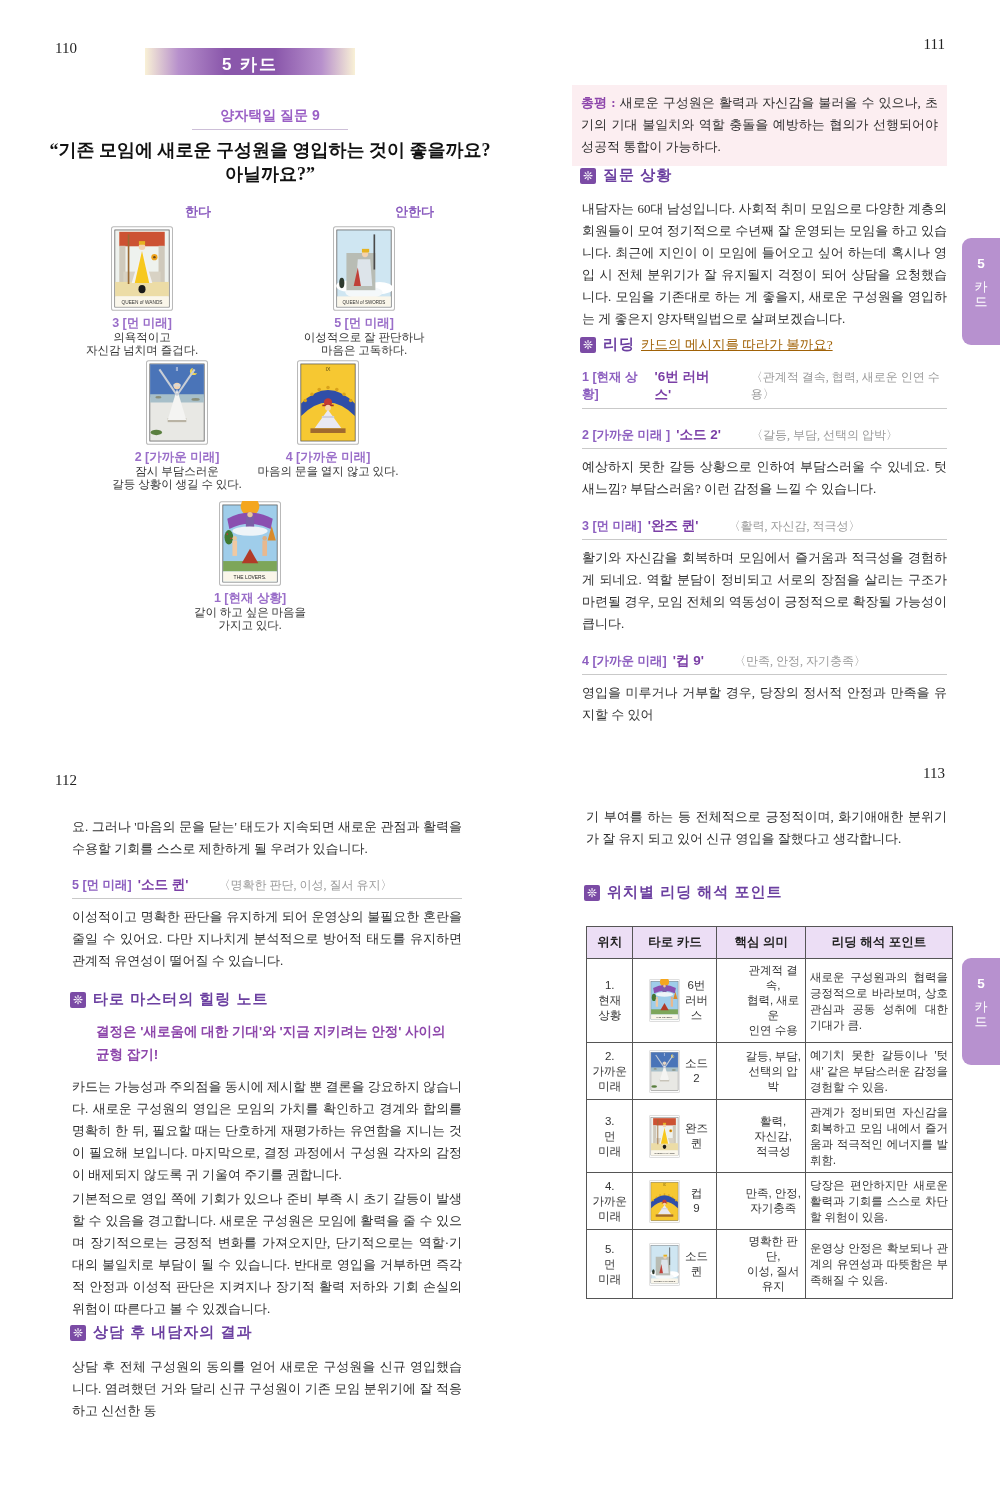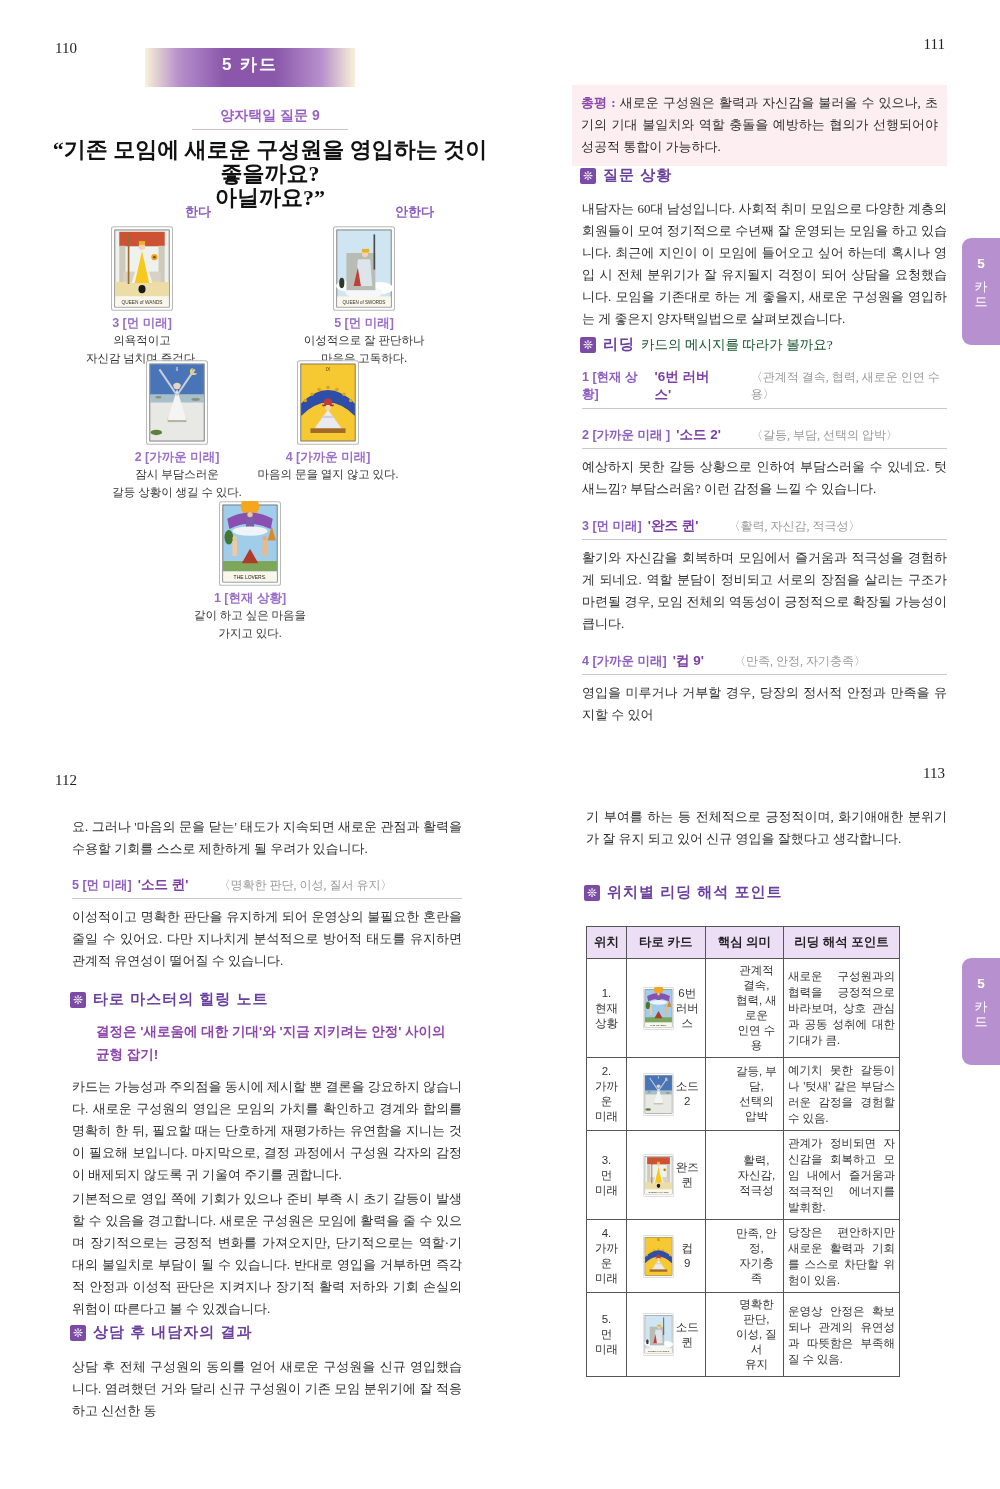--- a/index.html
+++ b/index.html
@@ -11,66 +11,66 @@
   #page110{left:40px;top:40px;width:460px;height:700px;}
   #page111{left:572px;top:36px;width:375px;}
   #page112{left:40px;top:772px;width:422px;}
   #page113{left:572px;top:760px;width:375px;}
 
   .pagenum{font-family:"Liberation Serif", serif;font-size:15px;color:#222;position:absolute;}
   .pn-l{left:15px;top:0;}
   .pn-r{right:2px;top:0;}
 
   
-  .banner{position:absolute;left:105px;top:8px;width:210px;height:39px;background:#f9f1d6;}
+  .banner{position:absolute;left:105px;top:8px;width:210px;height:27px;background:#f9f1d6;}
   .banner-inner{position:absolute;inset:0;
     background:linear-gradient(90deg, rgba(249,241,214,0) 0%, #b790cc 16%, #8a57ab 38%, #8a57ab 62%, #b790cc 84%, rgba(249,241,214,0) 100%);
     color:#fff;font-weight:bold;font-size:17px;text-align:center;line-height:34px;letter-spacing:2px;}
 
   .q-label-wrap{position:absolute;top:66px;left:0;width:100%;text-align:center;}
   .q-label{display:inline-block;color:#9a5fc5;font-weight:bold;font-size:14px;
     border-bottom:1px solid #cdbfd8;padding:0 28px 4px 28px;}
   .q-text{position:absolute;top:98px;left:0;width:100%;text-align:center;
-    font-family:"Liberation Serif", serif;font-weight:bold;font-size:22px;line-height:24px;color:#111;}
+    font-family:"Liberation Serif", serif;font-weight:bold;font-size:18px;line-height:24px;color:#111;}
 
   .opt-label{position:absolute;width:140px;text-align:right;color:#8a5bbf;font-weight:bold;font-size:13px;}
 
   .tarot-card{position:absolute;width:62px;}
   .tarot-card svg{display:block;}
   .c-label{position:absolute;top:89px;left:50%;transform:translateX(-50%);width:180px;
     text-align:center;color:#9a6ec9;font-weight:bold;font-size:12.5px;}
   .c-caption{position:absolute;top:105px;left:50%;transform:translateX(-50%);width:190px;
-    text-align:center;font-size:11.5px;line-height:18px;color:#333;white-space:pre-line;
+    text-align:center;font-size:11.5px;line-height:13px;color:#333;white-space:pre-line;
     font-family:"Liberation Serif", serif;}
 
   
   .blk{position:absolute;left:10px;right:0;}
   .body-text{font-family:"Liberation Serif", serif;font-size:13px;line-height:22px;
     text-align:justify;color:#2e2e2e;}
   .summary-box{position:absolute;left:0;right:0;background:#fceef1;padding:7px 9px 8px 9px;}
   .summary-label{color:#8d46ab;font-weight:bold;}
 
   .sec-head{position:absolute;left:8px;display:flex;align-items:center;}
   .orn{display:inline-block;width:16px;height:16px;background:#7b4ba5;color:#fff;
     font-size:12px;line-height:16px;text-align:center;border-radius:2px;margin-right:7px;flex:0 0 auto;}
   .sec-title{color:#6b3fa0;font-weight:bold;font-size:15px;letter-spacing:1px;}
-  .sec-sub{color:#14532d;font-size:13.5px;margin-left:6px;font-family:"Liberation Serif", serif;}
+  .sec-sub{color:#a16207;font-size:13.5px;margin-left:6px;font-family:"Liberation Serif", serif;text-decoration:underline;}
 
   .reading{margin-bottom:17px;}
   .r-head{border-bottom:1px solid #c9c9c9;padding-bottom:4px;margin-bottom:7px;
     display:flex;align-items:baseline;}
   .r-label{color:#8d5fc0;font-size:12.5px;font-weight:bold;}
   .r-card{color:#7b3fa6;font-size:13.5px;font-weight:bold;margin-left:6px;}
   .r-kw{color:#999;font-size:12px;margin-left:30px;font-family:"Liberation Serif", serif;}
 
   .healing-quote{color:#8d46ab;font-weight:bold;font-size:13.5px;line-height:23px;
     text-align:left;}
 
   
-  table.interp{border-collapse:collapse;width:314px;}
+  table.interp{border-collapse:collapse;width:367px;}
   .interp th,.interp td{border:1px solid #555;}
   .interp th{background:#ecdef5;font-size:12.5px;font-weight:bold;padding:7px 3px;color:#222;}
   .interp td{font-size:11.5px;padding:4px 4px;vertical-align:middle;}
   td.pos{width:44px;text-align:center;white-space:pre-line;line-height:15px;}
   td.cardcell{width:80px;}
   .cardcell-in{display:flex;align-items:center;justify-content:space-between;padding-left:12px;}
   .cardname{white-space:pre-line;text-align:center;line-height:15px;flex:1;}
   td.meaning{width:66px;text-align:center;white-space:pre-line;line-height:15px;padding-left:28px;}
   td.point{width:169px;text-align:justify;line-height:16px;font-family:"Liberation Serif", serif;}
 

